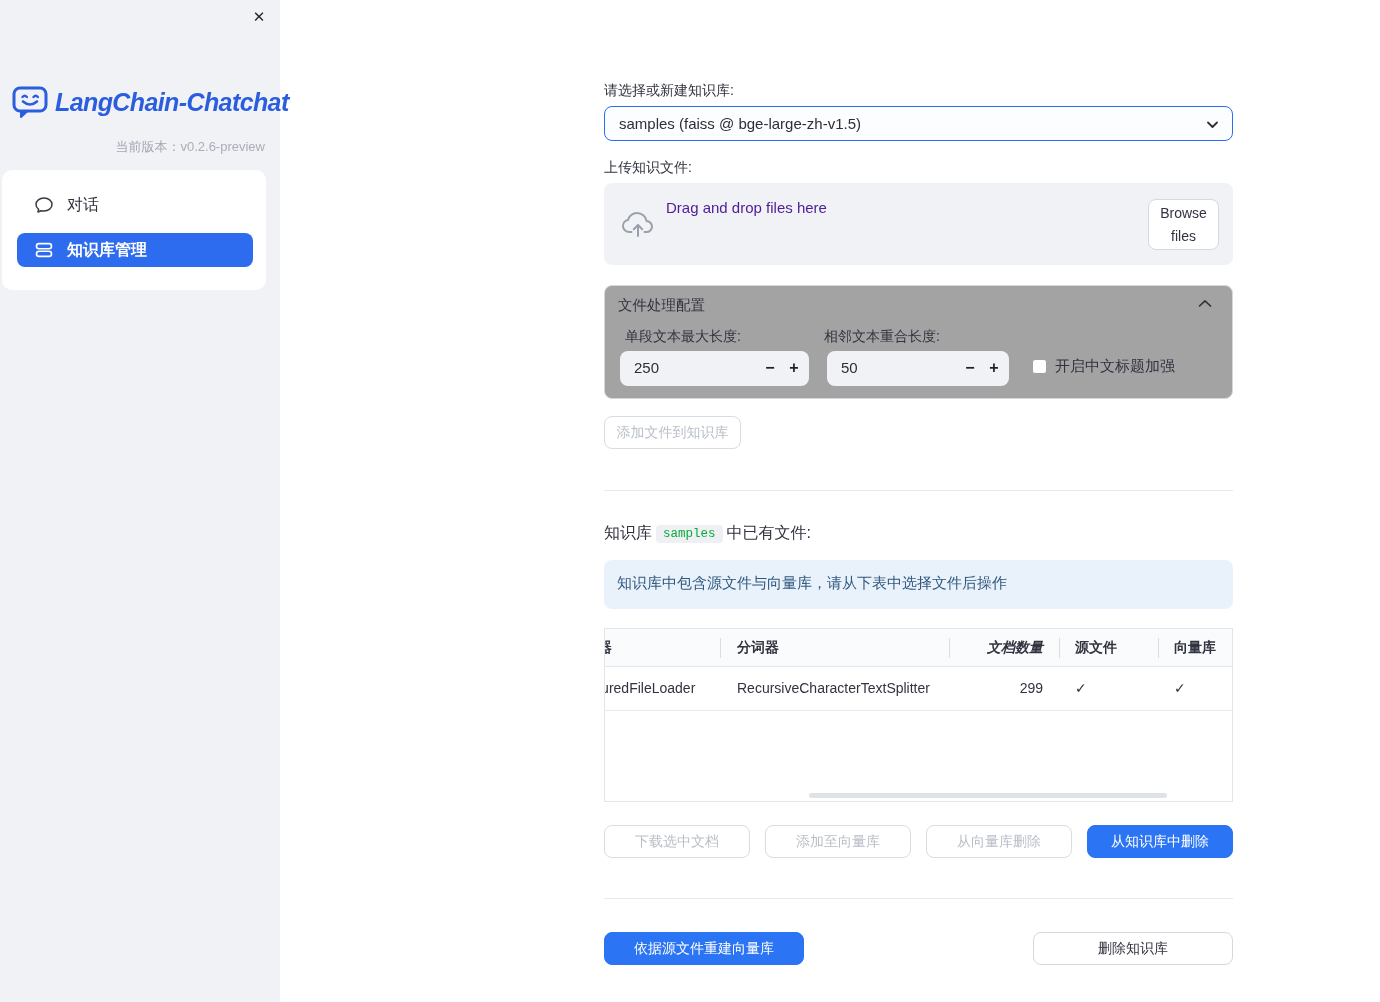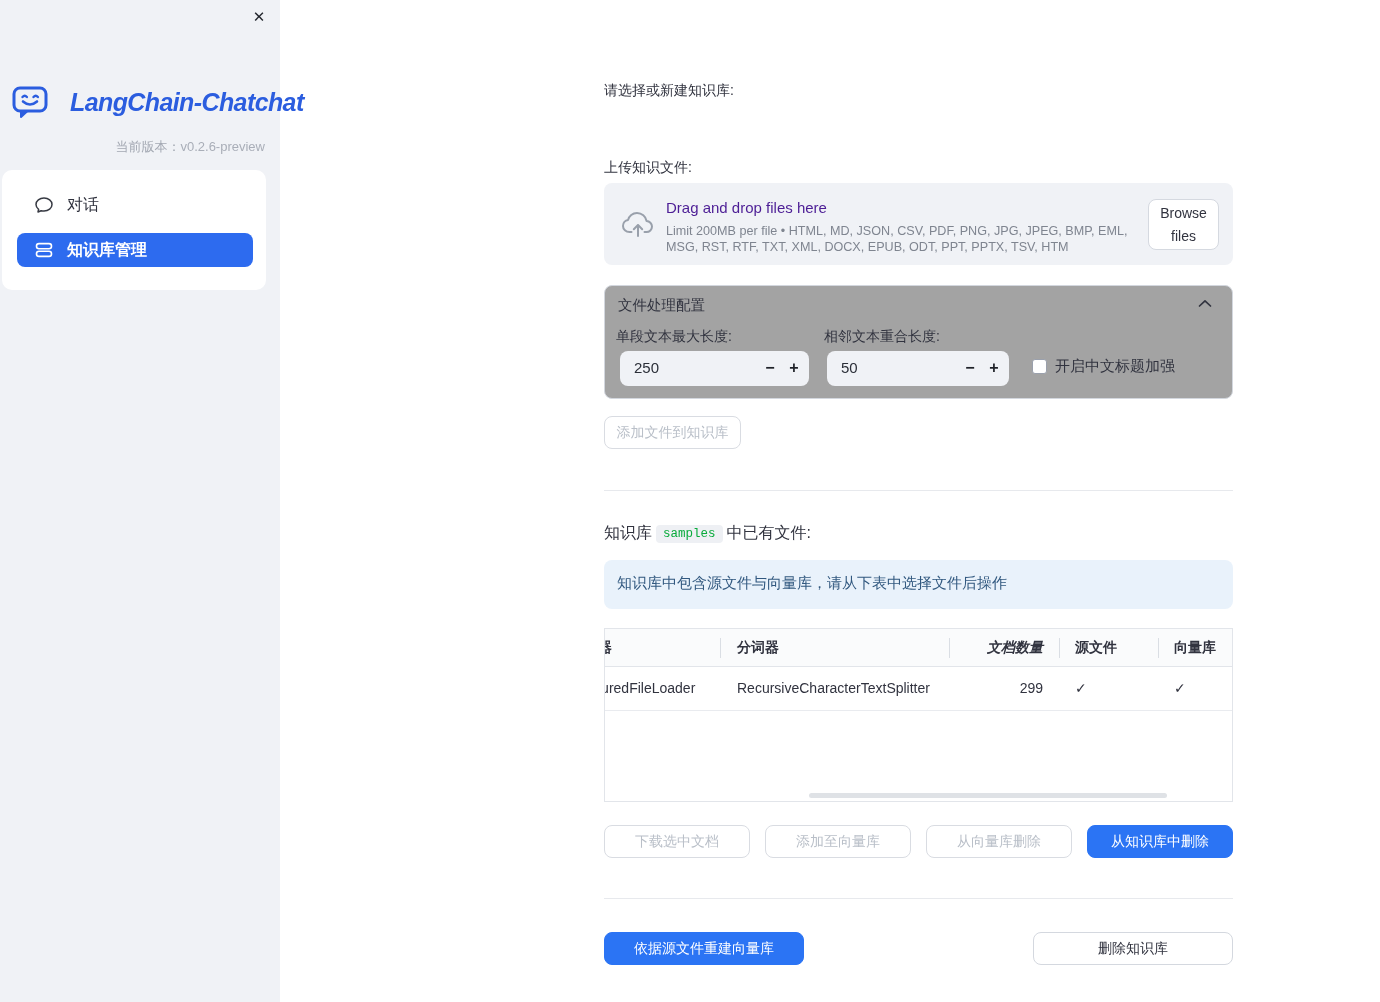--- a/index.html
+++ b/index.html
@@ -4,21 +4,21 @@
 <style>
   * { margin:0; padding:0; box-sizing:border-box; }
   html,body { background:#fff; }
   body { font-family:"Liberation Sans","DejaVu Sans",sans-serif; color:#31333f; }
   #app { position:relative; width:1380px; height:1002px; background:#ffffff; overflow:hidden; }
 
   
   .sidebar { position:absolute; left:0; top:0; width:280px; height:1002px; background:#f0f2f6; }
   .close-x { position:absolute; left:249px; top:7px; width:20px; height:20px; font-size:15px;
              color:#1f2229; text-align:center; line-height:20px; cursor:pointer; }
-  .logo { position:absolute; left:12px; top:86px; display:flex; align-items:center; gap:22px; }
+  .logo { position:absolute; left:12px; top:86px; display:flex; align-items:center; gap:7px; }
   .logo-text { font-size:25px; font-weight:bold; font-style:italic; color:#2b5ddf; letter-spacing:-0.6px; white-space:nowrap; }
   .version { position:absolute; right:15px; top:138px; font-size:13px; color:#a3a8b2; text-align:right; }
   .version .v-val { color:#a9aeb8; }
   .nav-card { position:absolute; left:2px; top:170px; width:264px; height:120px; background:#ffffff; border-radius:10px; }
   .nav-item { position:absolute; left:15px; width:236px; height:36px; display:flex; align-items:center; gap:13px;
               padding-left:17px; border-radius:8px; cursor:pointer; }
   .nav-item.chat { top:17px; }
   .nav-item.chat .nav-label { font-size:16px; color:#31333f; }
   .nav-item.kb { top:63px; height:34px; background:#2d6bef; }
   .nav-item.kb .nav-label { font-size:16px; font-weight:bold; color:#ffffff; }
@@ -128,44 +128,51 @@
             <rect x="2.5" y="3.6" width="15" height="5.1" rx="2.5"></rect>
             <rect x="2.5" y="11.3" width="15" height="5.1" rx="2.5"></rect>
           </svg>
         </span>
         <span class="nav-label">知识库管理</span>
       </div>
     </nav>
   </aside>
 
   <div class="field-label" style="left:604px; top:82px;">请选择或新建知识库:</div>
+  <div class="selectbox">
+    <span class="sel-value">samples (faiss @ bge-large-zh-v1.5)</span>
+    <span class="chev">
+      <svg width="15" height="15" viewBox="0 0 15 15" fill="none" stroke="#2b2f38" stroke-width="1.8" stroke-linecap="round" stroke-linejoin="round">
+        <path d="M3 5.5 L7.5 10 L12 5.5"></path>
+      </svg>
+    </span>
+  </div>
 
   <div class="field-label" style="left:604px; top:159px;">上传知识文件:</div>
   <div class="dropzone">
     <span class="cloud">
       <svg width="36" height="31" viewBox="0 0 36 31" fill="none" stroke="#99a0ab" stroke-width="2" stroke-linecap="round" stroke-linejoin="round">
         <path d="M11.5 23 H9.5 C5.9 23 3 20.3 3 16.9 c0-3 2.2-5.5 5.1-6 C9 7 12.6 4 17 4 c4.8 0 8.8 3.4 9.6 8 2.9 .2 5.4 2.6 5.4 5.6 0 3-2.5 5.4-5.5 5.4 H24.5"></path>
         <path d="M18 27 V16.5"></path>
         <path d="M13.8 20.3 L18 16 l4.2 4.3"></path>
       </svg>
     </span>
     <div class="drop-title">Drag and drop files here</div>
-    <div class="drop-hint">Limit 200MB per file • HTML, MD, JSON, CSV, PDF, PNG, JPG, JPEG, BMP, EML, MSG, RST, RTF, TXT, XML, DOCX, EPUB, ODT, PPT, PPTX, TSV, HTM</div>
     <div class="browse-btn">Browse files</div>
   </div>
 
   <div class="expander">
     <div class="exp-title">文件处理配置</div>
     <span class="exp-chev">
       <svg width="14" height="9" viewBox="0 0 14 9" fill="none" stroke="#31333f" stroke-width="1.7" stroke-linecap="round" stroke-linejoin="round">
         <path d="M1.5 7 L7 1.8 L12.5 7"></path>
       </svg>
     </span>
 
-    <div class="exp-label" style="left:11px;">单段文本最大长度:</div>
+    <div class="exp-label" style="left:20px;">单段文本最大长度:</div>
     <div class="exp-label" style="left:219px;">相邻文本重合长度:</div>
 
     <div class="num-input" style="left:15px; width:189px;">
       <span class="num-val">250</span>
       <span class="step-btn step-minus">−</span>
       <span class="step-btn step-plus">+</span>
     </div>
     <div class="num-input" style="left:222px; width:182px;">
       <span class="num-val">50</span>
       <span class="step-btn step-minus">−</span>

